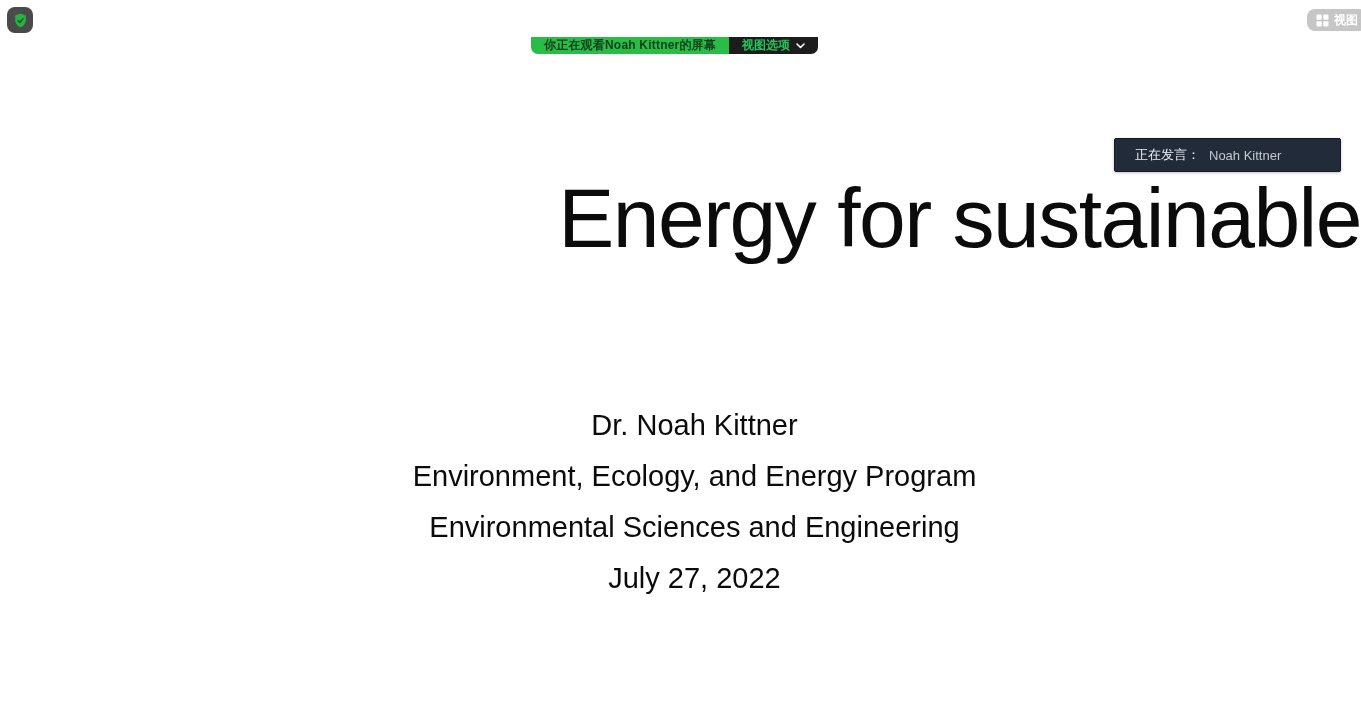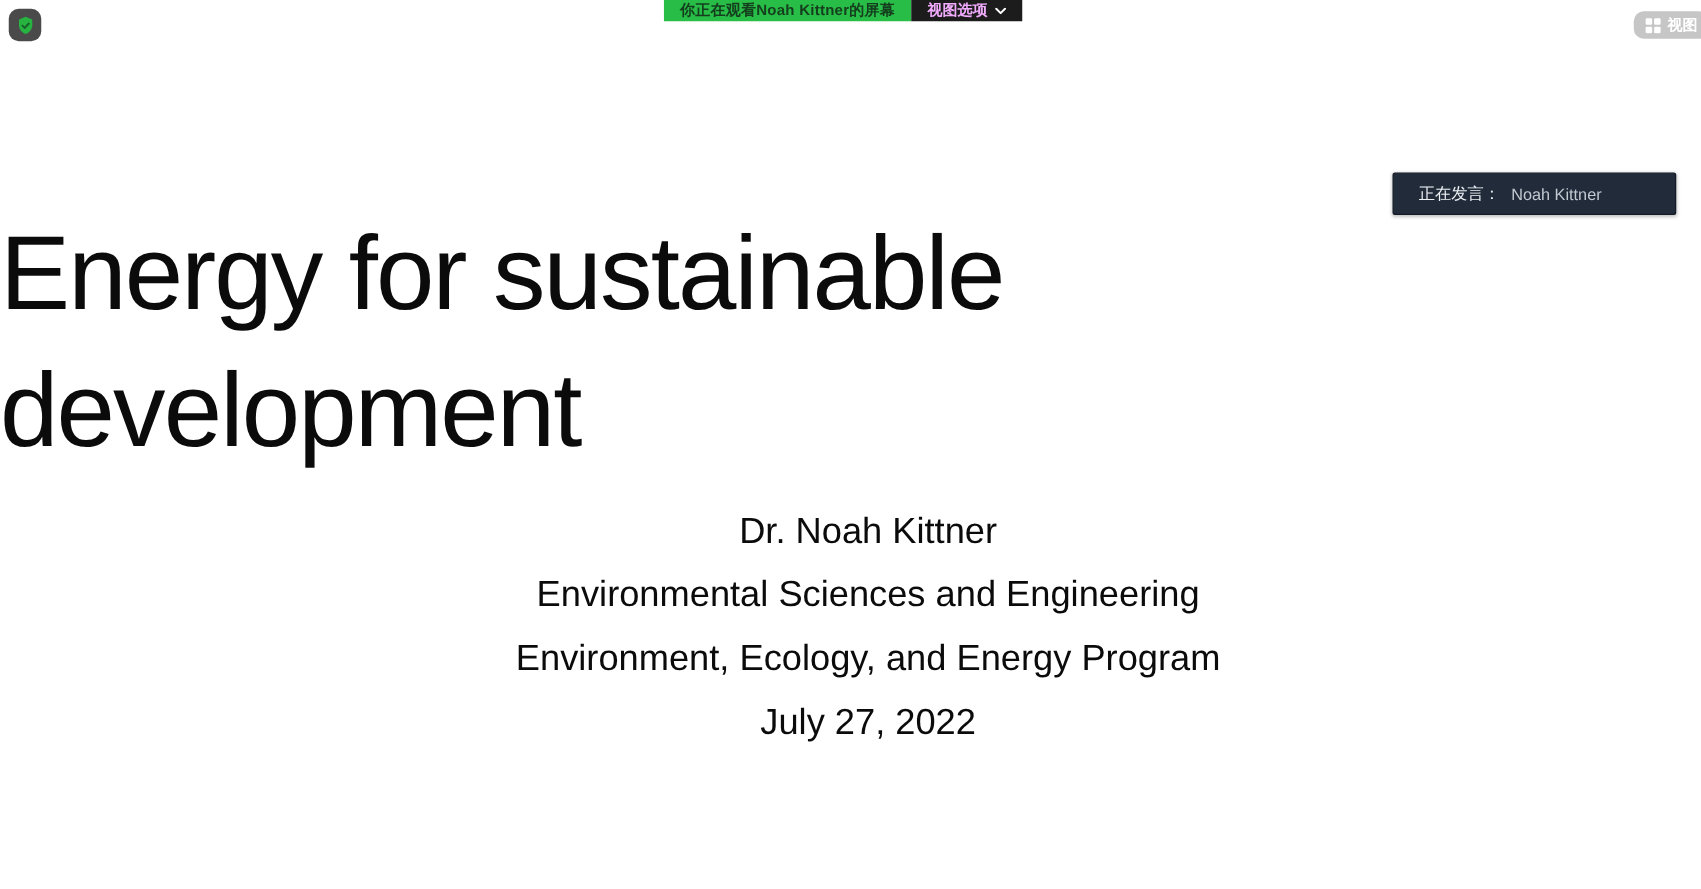--- a/index.html
+++ b/index.html
@@ -15,32 +15,32 @@
   .security-badge {
     position: absolute; left: 7px; top: 7px;
     width: 26px; height: 26px;
     background: #4a4a4a; border-radius: 8px;
     display: flex; align-items: center; justify-content: center;
     cursor: pointer;
   }
 
   
   .share-banner {
-    position: absolute; left: 531px; top: 0; height: 38px;
-    display: flex; align-items: flex-start;
+    position: absolute; left: 531px; top: 16px; height: 38px;
+    display: flex; align-items: flex-end;
     border-radius: 0 0 7px 7px; overflow: hidden;
   }
   .share-banner .watching {
     background: #28bd46; color: #143e1d;
     font-size: 12px; font-weight: bold;
     display: flex; align-items: center; padding: 0 13px;
     white-space: nowrap; letter-spacing: 0.2px;
   }
   .share-banner .view-options {
-    background: #1c1c1c; color: #f0abfc;
+    background: #1c1c1c; color: #22c55e;
     font-size: 12px; font-weight: bold;
     display: flex; align-items: center; gap: 6px;
     padding: 0 13px; white-space: nowrap; cursor: pointer;
     border: none;
   }
 
   
   .view-button {
     position: absolute; left: 1307px; top: 9px; height: 22px;
     background: #c6c6c6; border-radius: 8px; border: none;
@@ -58,21 +58,21 @@
     display: flex; align-items: center; padding-left: 20px;
     font-size: 13px; white-space: nowrap;
     box-shadow: 0 1px 3px rgba(0,0,0,0.25);
   }
   .speaker-tooltip .speaker-label { color: #eef1f4; }
   .speaker-tooltip .speaker-name  { color: #c3c9d1; margin-left: 9px; }
 
   
   .slide-title {
     position: absolute; top: 163px; left: 0; width: 100%;
-    text-align: left; color: #0b0b0b;
+    text-align: right; color: #0b0b0b;
     font-size: 84px; line-height: 110px;
     letter-spacing: -1.5px; font-weight: normal;
   }
   .slide-subtitle {
     position: absolute; top: 400px; left: 0; width: 100%;
     text-align: center; color: #0b0b0b;
     font-size: 29px; line-height: 51px; font-weight: normal; padding-left: 28px;
   }
 
   .icon-svg { display: block; }
@@ -113,21 +113,20 @@
   <span>视图</span>
 </button>
 
 <div class="speaker-tooltip">
   <span class="speaker-label">正在发言：</span>
   <span class="speaker-name">Noah Kittner</span>
 </div>
 
 <h1 class="slide-title">
   <div>Energy for sustainable</div>
-  <div>development</div>
 </h1>
 
 <div class="slide-subtitle">
   <div>Dr. Noah Kittner</div>
+  <div>Environment, Ecology, and Energy Program</div>
   <div>Environmental Sciences and Engineering</div>
-  <div>Environment, Ecology, and Energy Program</div>
   <div>July 27, 2022</div>
 </div>
 
 </body></html>

